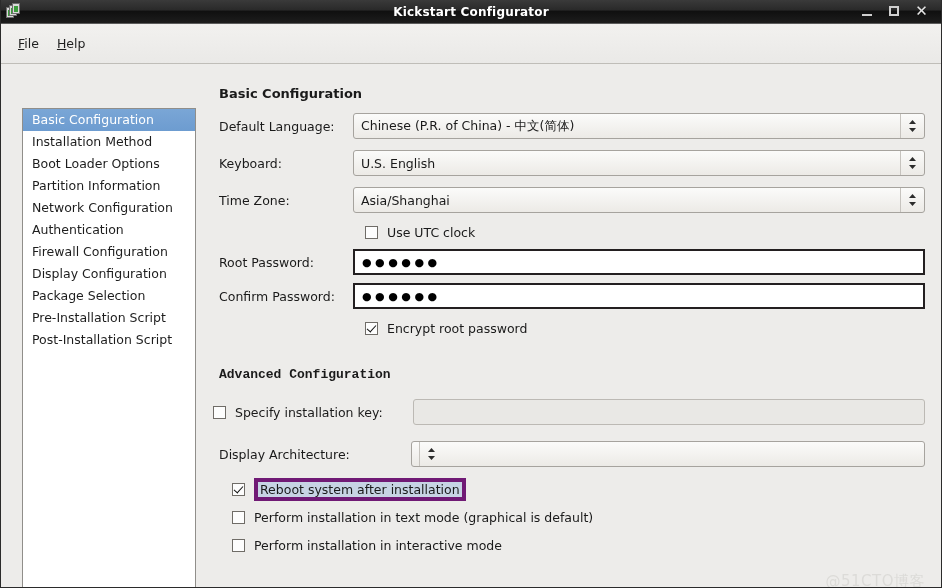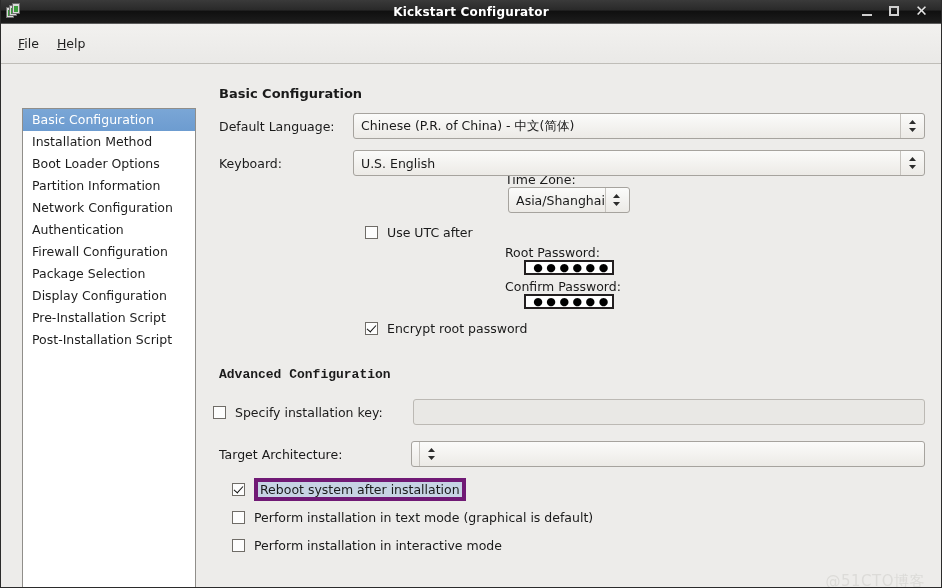--- a/index.html
+++ b/index.html
@@ -167,23 +167,22 @@
     color: #1a1a1a;
     margin: 0 0 12px 6px;
   }
   .adv-title { margin-top: 28px; font-family: Liberation Mono, monospace; }
 
   .row {
     display: flex;
     align-items: center;
     height: 26px;
     margin-bottom: 11px;
-    justify-content: flex-end;
-  }
-  .row.tight { margin-bottom: 8px; flex-direction: column; }
+  }
+  .row.tight { margin-bottom: 8px; }
   .lbl {
     font-size: 12.5px;
     color: #1a1a1a;
     width: 140px;
     flex: 0 0 auto;
     padding-left: 6px;
     box-sizing: border-box;
   }
   .lbl.wide { width: 198px; }
 
@@ -334,22 +333,22 @@
   <div class="content">
 
     <div class="sidebar">
       <div class="side-item selected">Basic Configuration</div>
       <div class="side-item">Installation Method</div>
       <div class="side-item">Boot Loader Options</div>
       <div class="side-item">Partition Information</div>
       <div class="side-item">Network Configuration</div>
       <div class="side-item">Authentication</div>
       <div class="side-item">Firewall Configuration</div>
+      <div class="side-item">Display Configuration</div>
       <div class="side-item">Package Selection</div>
-      <div class="side-item">Display Configuration</div>
       <div class="side-item">Pre-Installation Script</div>
       <div class="side-item">Post-Installation Script</div>
     </div>
 
     <div class="main">
 
       <div class="section-title">Basic Configuration</div>
 
       <div class="row">
         <div class="lbl">Default Language:</div>
@@ -385,21 +384,21 @@
             <svg width="11" height="16" viewBox="0 0 11 16" aria-hidden="true">
               <path d="M5.5 2 L9 6 L2 6 Z" fill="#2c2c2c"></path>
               <path d="M5.5 14 L2 10 L9 10 Z" fill="#2c2c2c"></path>
             </svg>
           </span>
         </div>
       </div>
 
       <div class="cbrow indent">
         <span class="cb"></span>
-        <span class="cb-label">Use UTC after</span>
+        <span class="cb-label">Use UTC clock</span>
       </div>
 
       <div class="row tight">
         <div class="lbl">Root Password:</div>
         <div class="entry">
           <span class="dots">●●●●●●</span>
         </div>
       </div>
 
       <div class="row tight">
@@ -418,21 +417,21 @@
 
       <div class="keyfield-row">
         <span class="cb"></span>
         <span class="cb-label">Specify installation key:</span>
         <div class="entry disabled">
           <span></span>
         </div>
       </div>
 
       <div class="row">
-        <div class="lbl wide">Target Architecture:</div>
+        <div class="lbl wide">Display Architecture:</div>
         <div class="combo">
           <span class="spin">
             <svg width="11" height="16" viewBox="0 0 11 16" aria-hidden="true">
               <path d="M5.5 2 L9 6 L2 6 Z" fill="#2c2c2c"></path>
               <path d="M5.5 14 L2 10 L9 10 Z" fill="#2c2c2c"></path>
             </svg>
           </span>
         </div>
       </div>
 

